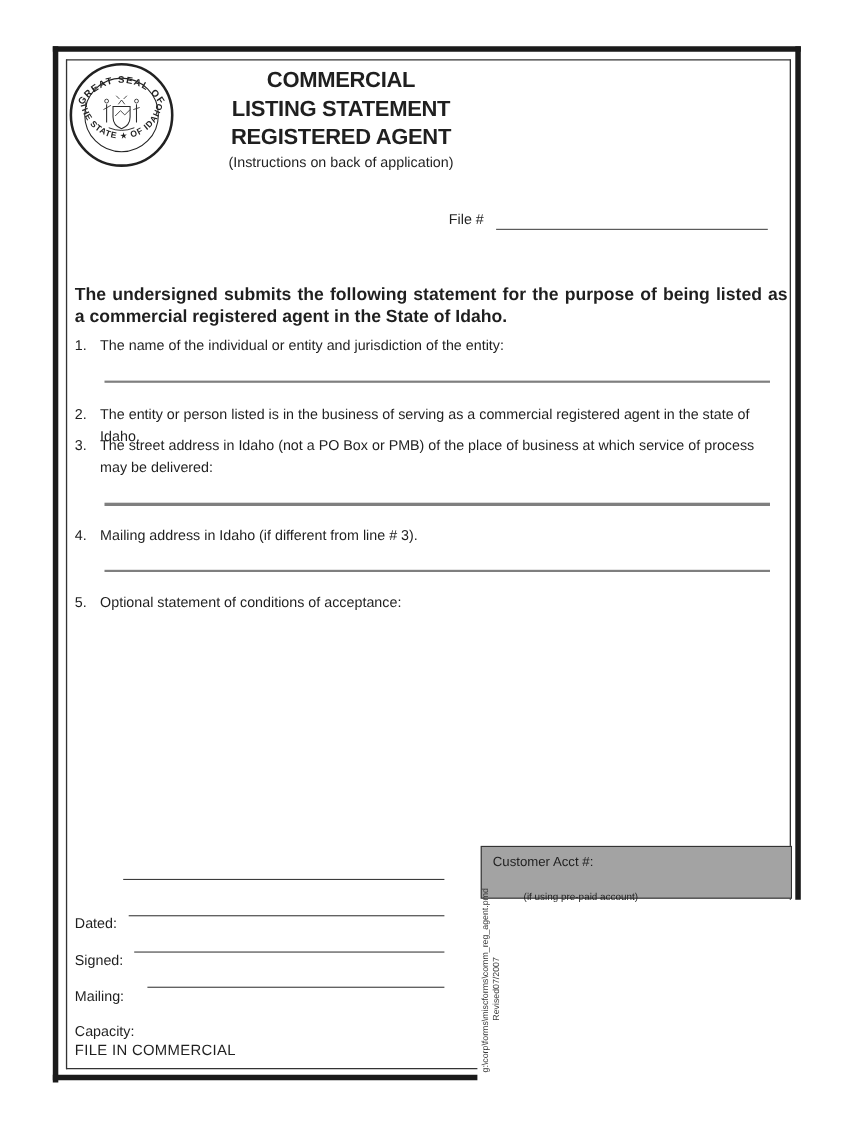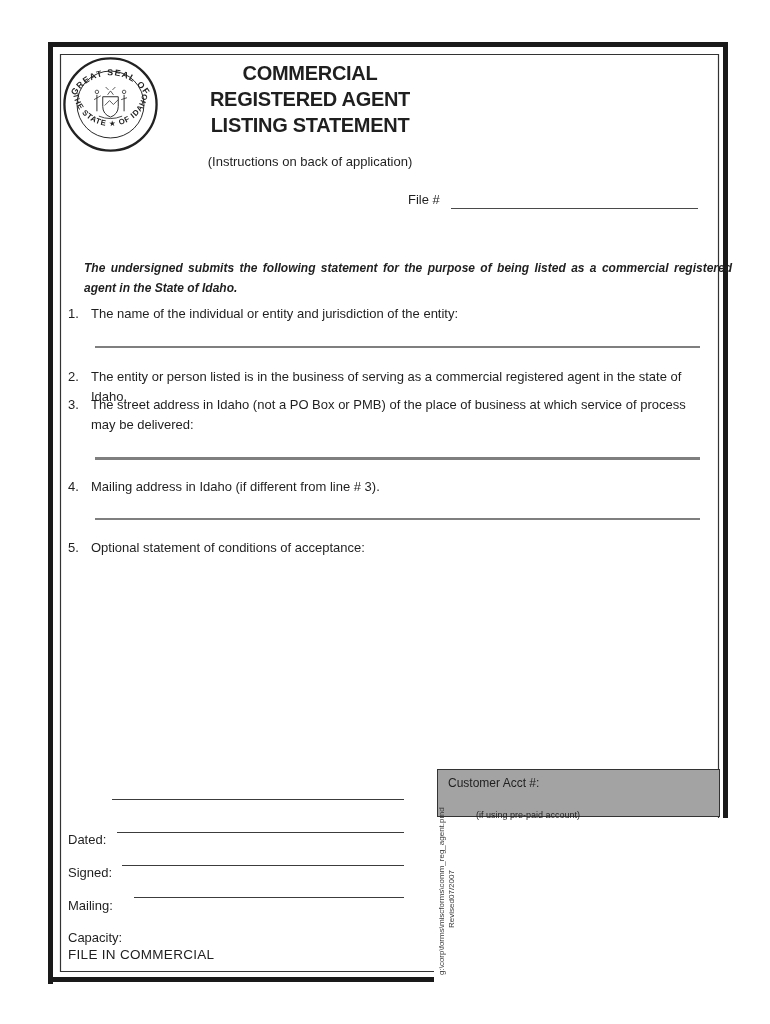--- a/index.html
+++ b/index.html
@@ -8,26 +8,26 @@
     --border:#1a1a1a;
   }
   *{margin:0;padding:0;box-sizing:border-box;}
   html,body{background:#ffffff;}
   body{font-family:"Liberation Sans","DejaVu Sans",sans-serif;color:var(--ink);}
   .page{position:relative;width:770px;height:1024px;background:#ffffff;overflow:hidden;}
 
   
   .title-block{position:absolute;left:150px;top:60px;width:320px;text-align:center;}
   .title-line{font-size:20px;font-weight:bold;line-height:26px;letter-spacing:-0.3px;}
-  .subtitle{font-size:13px;line-height:18px;margin-top:15px;}
+  .subtitle{font-size:13px;line-height:18px;margin-top:1px;}
 
   .file-label{position:absolute;left:408px;top:192px;font-size:13px;}
   .file-line{position:absolute;left:451px;top:208px;width:247px;height:0;border-bottom:1.6px solid #4a4a4a;}
 
-  .statement{position:absolute;left:84px;top:259px;width:648px;font-size:12px;font-weight:bold;line-height:19.5px;text-align:justify;font-style:italic;}
+  .statement{position:absolute;left:68px;top:259px;width:648px;font-size:16px;font-weight:bold;line-height:19.5px;text-align:justify;}
 
   .item{position:absolute;display:flex;font-size:13px;line-height:19.5px;}
   .item .num{flex:0 0 23px;}
   .item .itxt{flex:1;}
   .ans-line{position:absolute;height:2px;background:var(--line-gray);}
 
   .sig-label{position:absolute;left:68px;font-size:13px;margin-top:48px;}
   .sig-line{position:absolute;height:0;border-bottom:1.6px solid #3c3c3c;}
 
   .cust-box{position:absolute;left:437px;top:769px;width:283px;height:48px;border:1.3px solid #333;background:#a3a3a3;}
@@ -89,22 +89,22 @@
       <path d="M 33,45 l 7,-4" stroke-width="0.8"></path>
       <line x1="64" y1="40" x2="64" y2="57"></line>
       <circle cx="64" cy="37" r="1.8" stroke-width="0.8"></circle>
       <path d="M 61,45 l 6,-2" stroke-width="0.8"></path>
       <path d="M 38,62 q 12,5 24,0" stroke-width="0.9"></path>
     </g>
   </svg>
 
   <div class="title-block">
     <div class="title-line">COMMERCIAL</div>
+    <div class="title-line">LISTING STATEMENT</div>
     <div class="title-line">REGISTERED AGENT</div>
-    <div class="title-line">LISTING STATEMENT</div>
     <div class="subtitle">(Instructions on back of application)</div>
   </div>
 
   <div class="file-label">File #</div>
   <div class="file-line"></div>
 
   <div class="statement">The undersigned submits the following statement for the purpose of being listed as a commercial registered agent in the State of Idaho.</div>
 
   <div class="item" style="left:68px;top:304px;width:648px;">
     <span class="num">1.</span>

